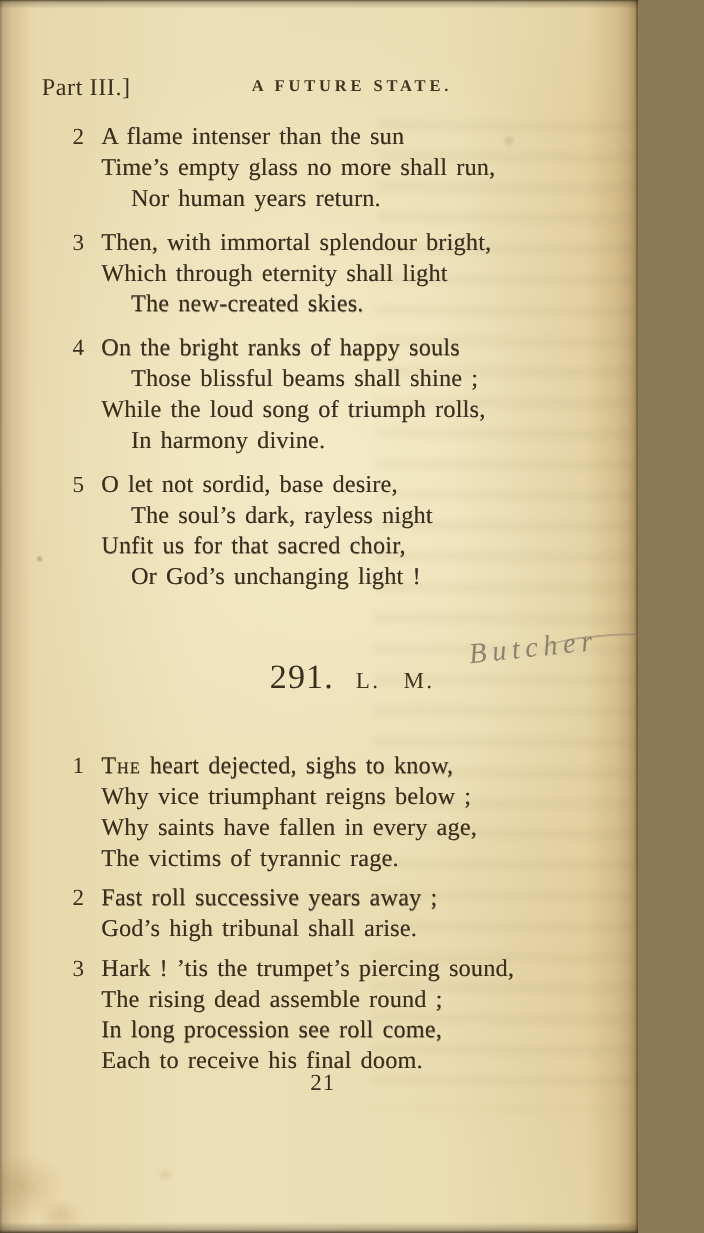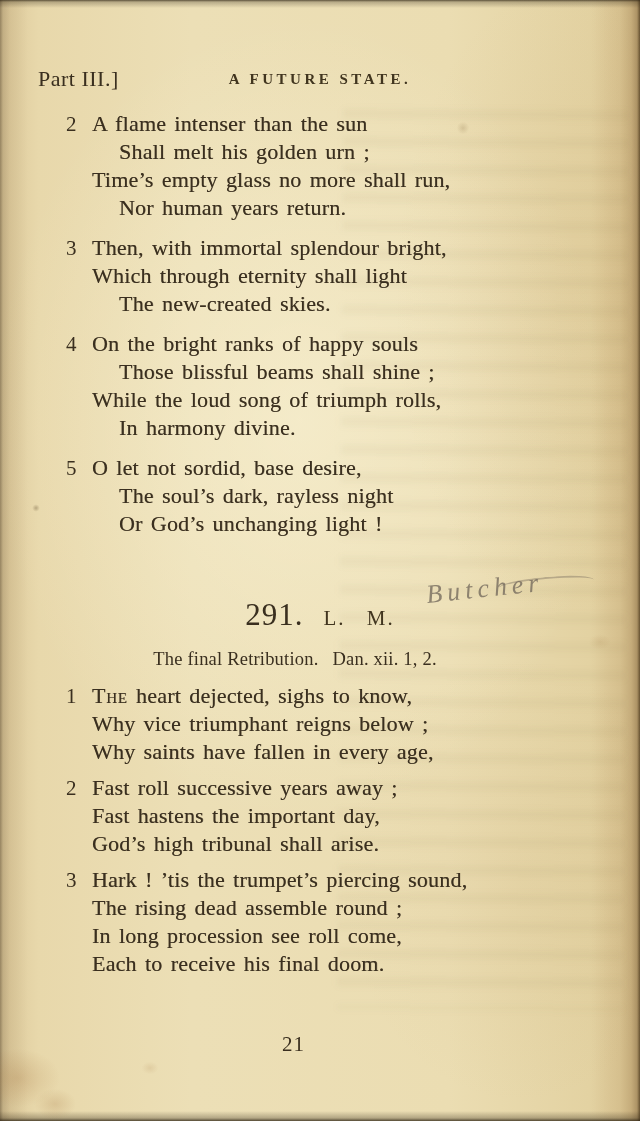--- a/index.html
+++ b/index.html
@@ -2,21 +2,21 @@
 <html><head>
 <meta charset="utf-8">
 <style>
   html, body { margin: 0; padding: 0; }
   body {
     width: 640px; height: 1121px;
     background: #8a7a58;
     font-family: "Liberation Serif", "DejaVu Serif", serif;
   }
   .page {
-    position: relative; width: 640px; height: 1121px; overflow: hidden;
+    position: relative; width: 580px; height: 1121px; overflow: hidden;
     background-color: #e9d9ae;
     background-image:
       linear-gradient(180deg, rgba(46,36,20,0.75) 0px, rgba(46,36,20,0.28) 2px, rgba(46,36,20,0) 8px),
       linear-gradient(0deg, rgba(46,36,20,0.8) 0px, rgba(46,36,20,0.3) 3px, rgba(46,36,20,0) 10px),
       linear-gradient(90deg, rgba(92,76,50,0.55) 0px, rgba(130,110,75,0.3) 3px, rgba(165,143,100,0.18) 10px, rgba(0,0,0,0) 28px),
       linear-gradient(270deg, rgba(80,60,32,0.85) 0px, rgba(128,98,58,0.5) 3px, rgba(158,126,78,0.35) 9px, rgba(188,158,108,0.22) 20px, rgba(0,0,0,0) 48px),
       radial-gradient(ellipse 430px 560px at 300px 420px, rgba(255,250,226,0.45), rgba(255,250,226,0) 72%),
       linear-gradient(90deg, #dcc89a 0%, #e8d8ab 6%, #ecdfb6 30%, #ebddb2 70%, #e3d2a2 92%, #d9c390 100%);
     color: #3a2f1f;
   }
@@ -83,87 +83,84 @@
   .hymn-meter {
     font-size: 21px; font-weight: normal; letter-spacing: 2px;
     word-spacing: 14px; margin-left: 20px; color: #41351f;
   }
   .hymn-subtitle {
     position: absolute; top: 649px; left: 0; width: 590px;
     text-align: center; font-size: 18.5px; letter-spacing: 0.2px;
   }
   .hymn-subtitle .ref { margin-left: 14px; }
   .pagenum {
-    position: absolute; top: 1032px; left: 282px;
+    position: absolute; top: 972px; left: 282px;
     font-size: 21px; letter-spacing: 1px;
   }
 </style>
 </head>
 <body>
 
 <div class="page">
   <div class="stains"></div>
   <div class="bleed"></div>
 
   <div class="header">
     <span class="part-label">Part III.]</span>
     <span class="running-title">A FUTURE STATE.</span>
   </div>
 
   <section class="hymn1">
     <div class="verse">
       <span class="vnum">2</span>
       <div class="line">A flame intenser than the sun</div>
-      <div class="line indent">Shall melt his golden urn ;</div>
       <div class="line">Time’s empty glass no more shall run,</div>
       <div class="line indent">Nor human years return.</div>
     </div>
     <div class="verse">
       <span class="vnum">3</span>
       <div class="line">Then, with immortal splendour bright,</div>
       <div class="line">Which through eternity shall light</div>
       <div class="line indent">The new-created skies.</div>
     </div>
     <div class="verse">
       <span class="vnum">4</span>
       <div class="line">On the bright ranks of happy souls</div>
       <div class="line indent">Those blissful beams shall shine ;</div>
       <div class="line">While the loud song of triumph rolls,</div>
       <div class="line indent">In harmony divine.</div>
     </div>
     <div class="verse">
       <span class="vnum">5</span>
       <div class="line">O let not sordid, base desire,</div>
       <div class="line indent">The soul’s dark, rayless night</div>
+      <div class="line">Unfit us for that sacred choir,</div>
       <div class="line indent">Or God’s unchanging light !</div>
     </div>
   </section>
 
   <div class="annotation">Butcher</div>
   <div class="annotation-flourish"></div>
 
   <div class="hymn-heading">
     <span class="hymn-number">291.</span><span class="hymn-meter">L. M.</span>
   </div>
 
-  <div class="hymn-subtitle">
-    <span>The final Retribution.</span><span class="ref">Dan. xii. 1, 2.</span>
-  </div>
 
   <section class="hymn2">
     <div class="verse">
       <span class="vnum">1</span>
       <div class="line"><span class="sc">The</span><span> heart dejected, sighs to know,</span></div>
       <div class="line">Why vice triumphant reigns below ;</div>
       <div class="line">Why saints have fallen in every age,</div>
+      <div class="line">The victims of tyrannic rage.</div>
     </div>
     <div class="verse">
       <span class="vnum">2</span>
       <div class="line">Fast roll successive years away ;</div>
-      <div class="line">Fast hastens the important day,</div>
       <div class="line">God’s high tribunal shall arise.</div>
     </div>
     <div class="verse">
       <span class="vnum">3</span>
       <div class="line">Hark ! ’tis the trumpet’s piercing sound,</div>
       <div class="line">The rising dead assemble round ;</div>
       <div class="line">In long procession see roll come,</div>
       <div class="line">Each to receive his final doom.</div>
     </div>
   </section>

